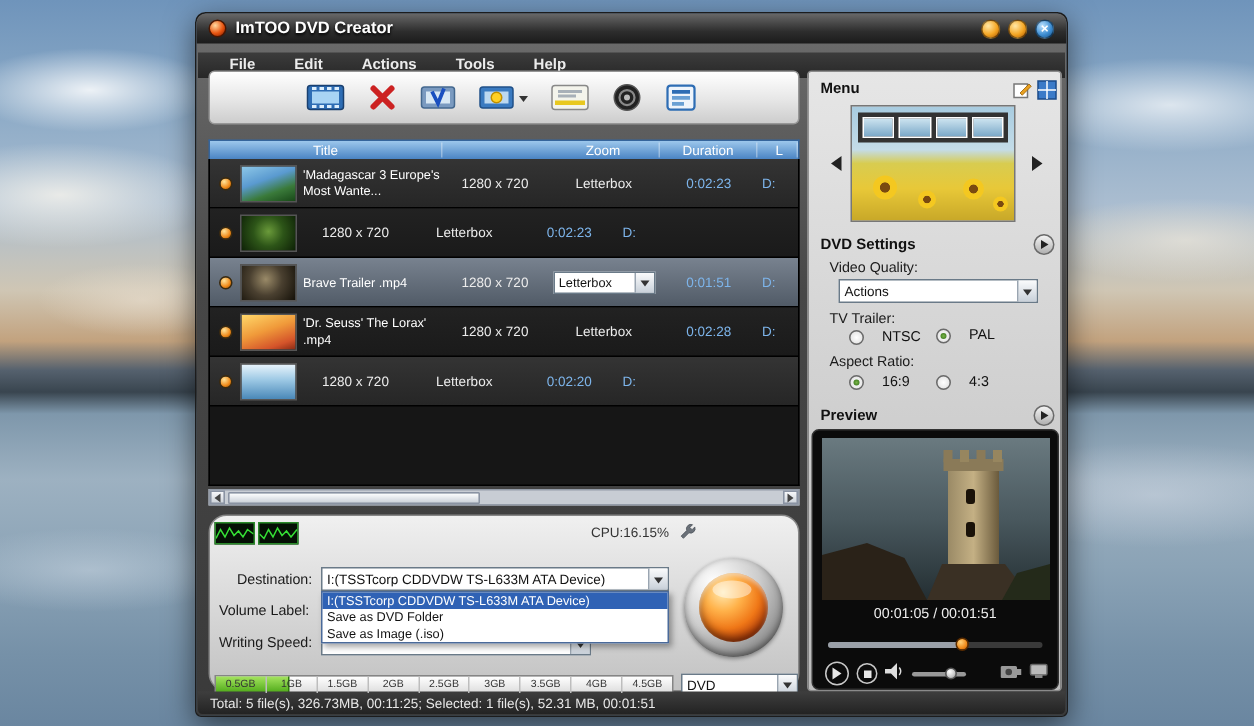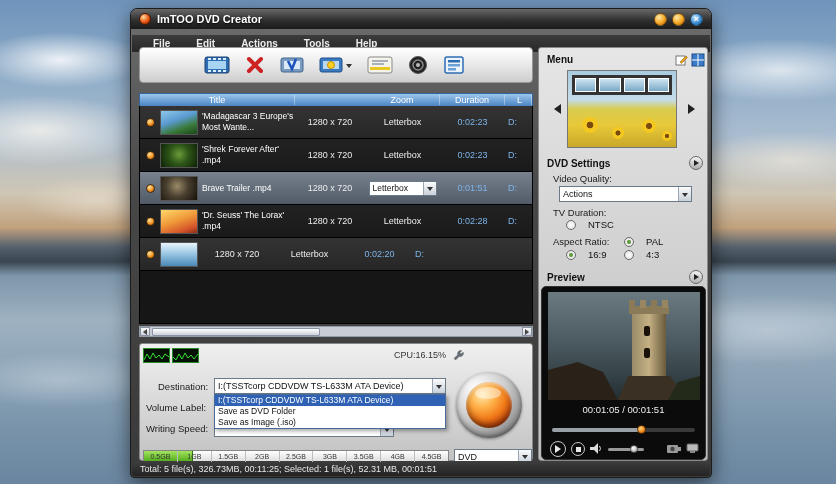--- a/index.html
+++ b/index.html
@@ -88,21 +88,21 @@
     display:flex; align-items:center; justify-content:center; }
   .harrow i { width:0; height:0; border:3px solid transparent; }
   .harrow.l i { border-right:4px solid #444; margin-left:-3px; }
   .harrow.r i { border-left:4px solid #444; margin-right:-3px; }
   .hthumb { margin-left:2px; width:168px; height:8px; border-radius:1px;
     background:linear-gradient(180deg,#fdfefe,#ccd2da); border:1px solid #8a93a3; }
   .hspace { flex:1; }
 
   
   .bottom-panel { position:absolute; left:8px; top:334px; width:394px; height:118px;
-    background:linear-gradient(180deg,#f0f0f0,#c2c2c2); border:1px solid #878787; border-radius:3px; }
+    background:linear-gradient(180deg,#f0f0f0,#c2c2c2); border:1px solid #878787; border-radius:12px; }
   .scope { position:absolute; width:27px; height:15px; background:#051005; border:1px solid #2a8a2a; }
   .scope.s1 { left:3px; top:4px; } .scope.s2 { left:32px; top:4px; }
   .cpu { position:absolute; right:86px; top:6px; font-size:9px; color:#333; }
   .wrench { position:absolute; left:312px; top:4px; }
   .bp-label { position:absolute; left:6px; font-size:9.5px; color:#1a1a1a; }
   .lbl-dest { top:37px;padding-left:12px; } .lbl-vol { top:58px; } .lbl-speed { top:79px;text-align:right; }
   .cb { background:#fff; border:1px solid #6a7a88; display:flex; align-items:center; font-size:9px; color:#111; }
   .dest-cb  { position:absolute; left:74px; top:34px; width:232px; height:16px; }
   .vol-field{ position:absolute; left:74px; top:56px; width:232px; height:15px; background:#fff; border:1px solid #6a7a88; z-index:1; }
   .speed-cb { position:absolute; left:74px; top:78px; width:180px; height:15px; z-index:1; }
@@ -168,21 +168,21 @@
   .vq-label { left:14px; top:125px; }
   .vq-cb { position:absolute; left:20px; top:138px; width:133px; height:16px; }
   .tv-label { left:14px; top:159px; }
   .ar-label { left:14px; top:188px; }
   .radio { position:absolute; display:flex; align-items:center; gap:12px; font-size:9.5px; color:#111; }
   .radio em { font-style:normal; }
   .radio i { width:10px; height:10px; border-radius:50%; border:1px solid #6a6a6a;
     background:radial-gradient(circle,#ffffff,#dcdcdc); position:relative; flex:0 0 10px; }
   .radio.checked i::after { content:""; position:absolute; inset:2px; border-radius:50%;
     background:radial-gradient(circle,#7ab648,#2d6a14); }
-  .r-ntsc { left:27px; top:171px; } .r-pal { left:85px; top:188px; }
+  .r-ntsc { left:27px; top:171px; } .r-pal { left:85px; top:170px; }
   .r-169 { left:27px; top:201px; } .r-43 { left:85px; top:201px; }
   .pv-title { left:8px; top:224px; } .sb2 { top:222px; }
 
   .pbox { position:absolute; left:2px; top:238px; width:165px; height:174px;
     background:#0b0b0b; border:1px solid #333; border-radius:5px; }
   .pvideo { position:absolute; left:6px; top:5px; width:152px; height:108px; background:#000; }
   .ptime { position:absolute; left:0; right:0; top:117px; text-align:center; color:#eee; font-size:9.5px; }
   .pseek { position:absolute; left:10px; right:10px; top:141px; height:4px; background:#3a3a3a; border-radius:2px; }
   .pseek .done { width:62%; height:100%; background:#9aa0a8; border-radius:2px; }
   .pseek .knob { position:absolute; left:62%; top:-3px; width:9px; height:9px; margin-left:-4px; border-radius:50%;
@@ -303,21 +303,20 @@
         <span class="c-res">1280 x 720</span>
         <span class="c-zoom">Letterbox</span>
         <span class="c-dur">0:02:23</span>
         <span class="c-lang">D:</span>
       </div>
       <div class="trow alt">
         <span class="rstat">
             <i></i>
           </span>
         <span class="rthumb t2"></span>
-        <span class="c-title">'Shrek Forever After' .mp4</span>
         <span class="c-res">1280 x 720</span>
         <span class="c-zoom">Letterbox</span>
         <span class="c-dur">0:02:23</span>
         <span class="c-lang">D:</span>
       </div>
       <div class="trow selected">
         <span class="rstat">
             <i></i>
           </span>
         <span class="rthumb t3"></span>
@@ -459,21 +458,21 @@
 
       <span class="rp-title dv-title">DVD Settings</span>
       <span class="sec-btn sb1">
           <i></i>
         </span>
       <span class="rp-label vq-label">Video Quality:</span>
       <div class="cb vq-cb">
         <span class="cb-txt">Actions</span>
         <span class="dd"></span>
       </div>
-      <span class="rp-label tv-label">TV Duration:</span>
+      <span class="rp-label tv-label">TV Trailer:</span>
       <span class="radio r-ntsc">
           <i></i>
           <em>NTSC</em>
         </span>
       <span class="radio checked r-pal">
           <i></i>
           <em>PAL</em>
         </span>
       <span class="rp-label ar-label">Aspect Ratio:</span>
       <span class="radio checked r-169">

